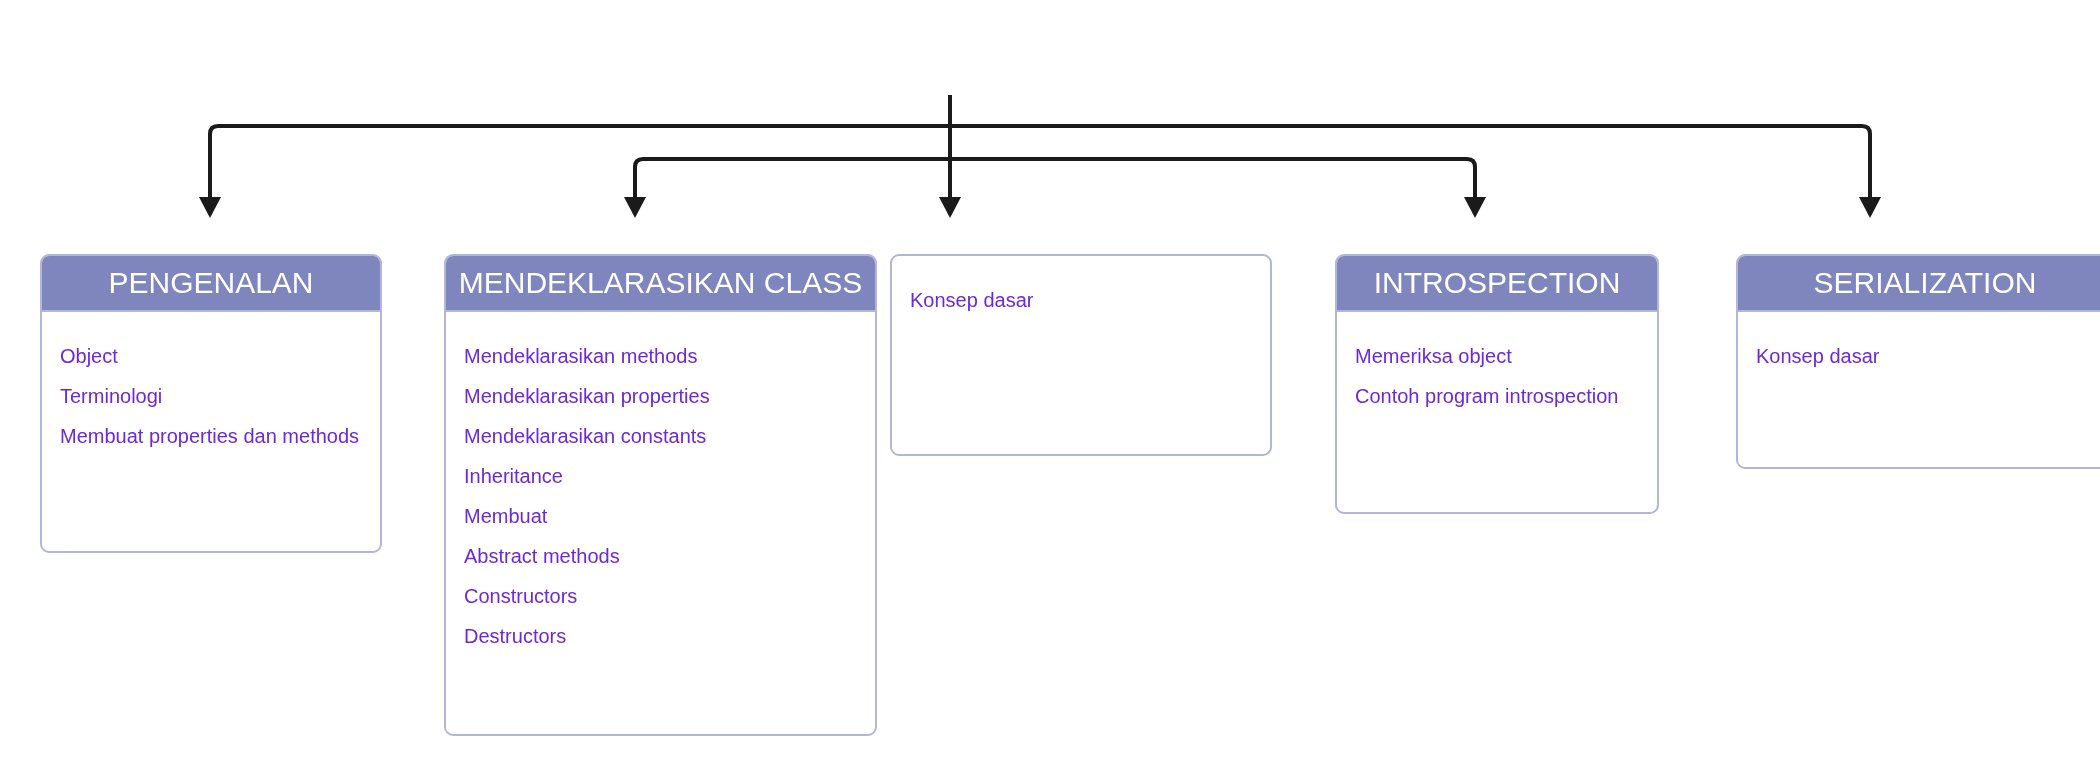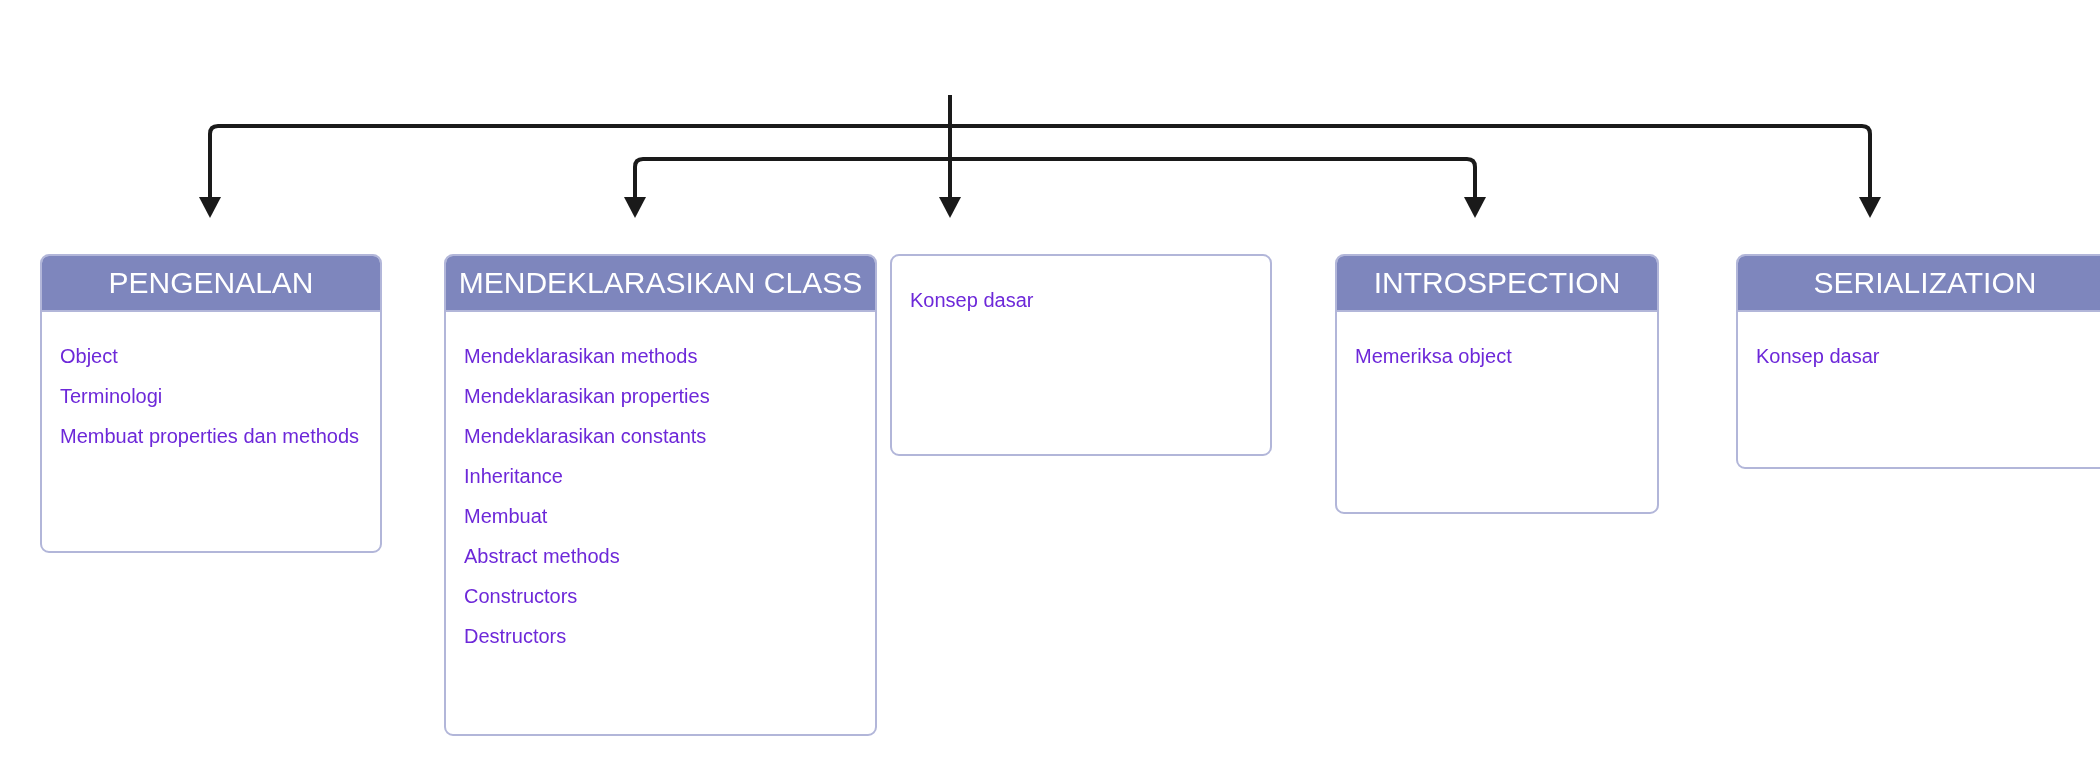--- a/index.html
+++ b/index.html
@@ -114,20 +114,21 @@
         <div class="box-item">Konsep dasar</div>
       </div>
   </div>
 
   <div class="topic-box b3">
     <div class="box-header">
       <span>INTROSPECTION</span>
     </div>
     <div class="box-body">
         <div class="box-item">Memeriksa object</div>
+        <div class="box-item">Contoh program introspection</div>
       </div>
   </div>
 
   <div class="topic-box b4">
     <div class="box-header">
       <span>SERIALIZATION</span>
     </div>
     <div class="box-body">
         <div class="box-item">Konsep dasar</div>
       </div>

